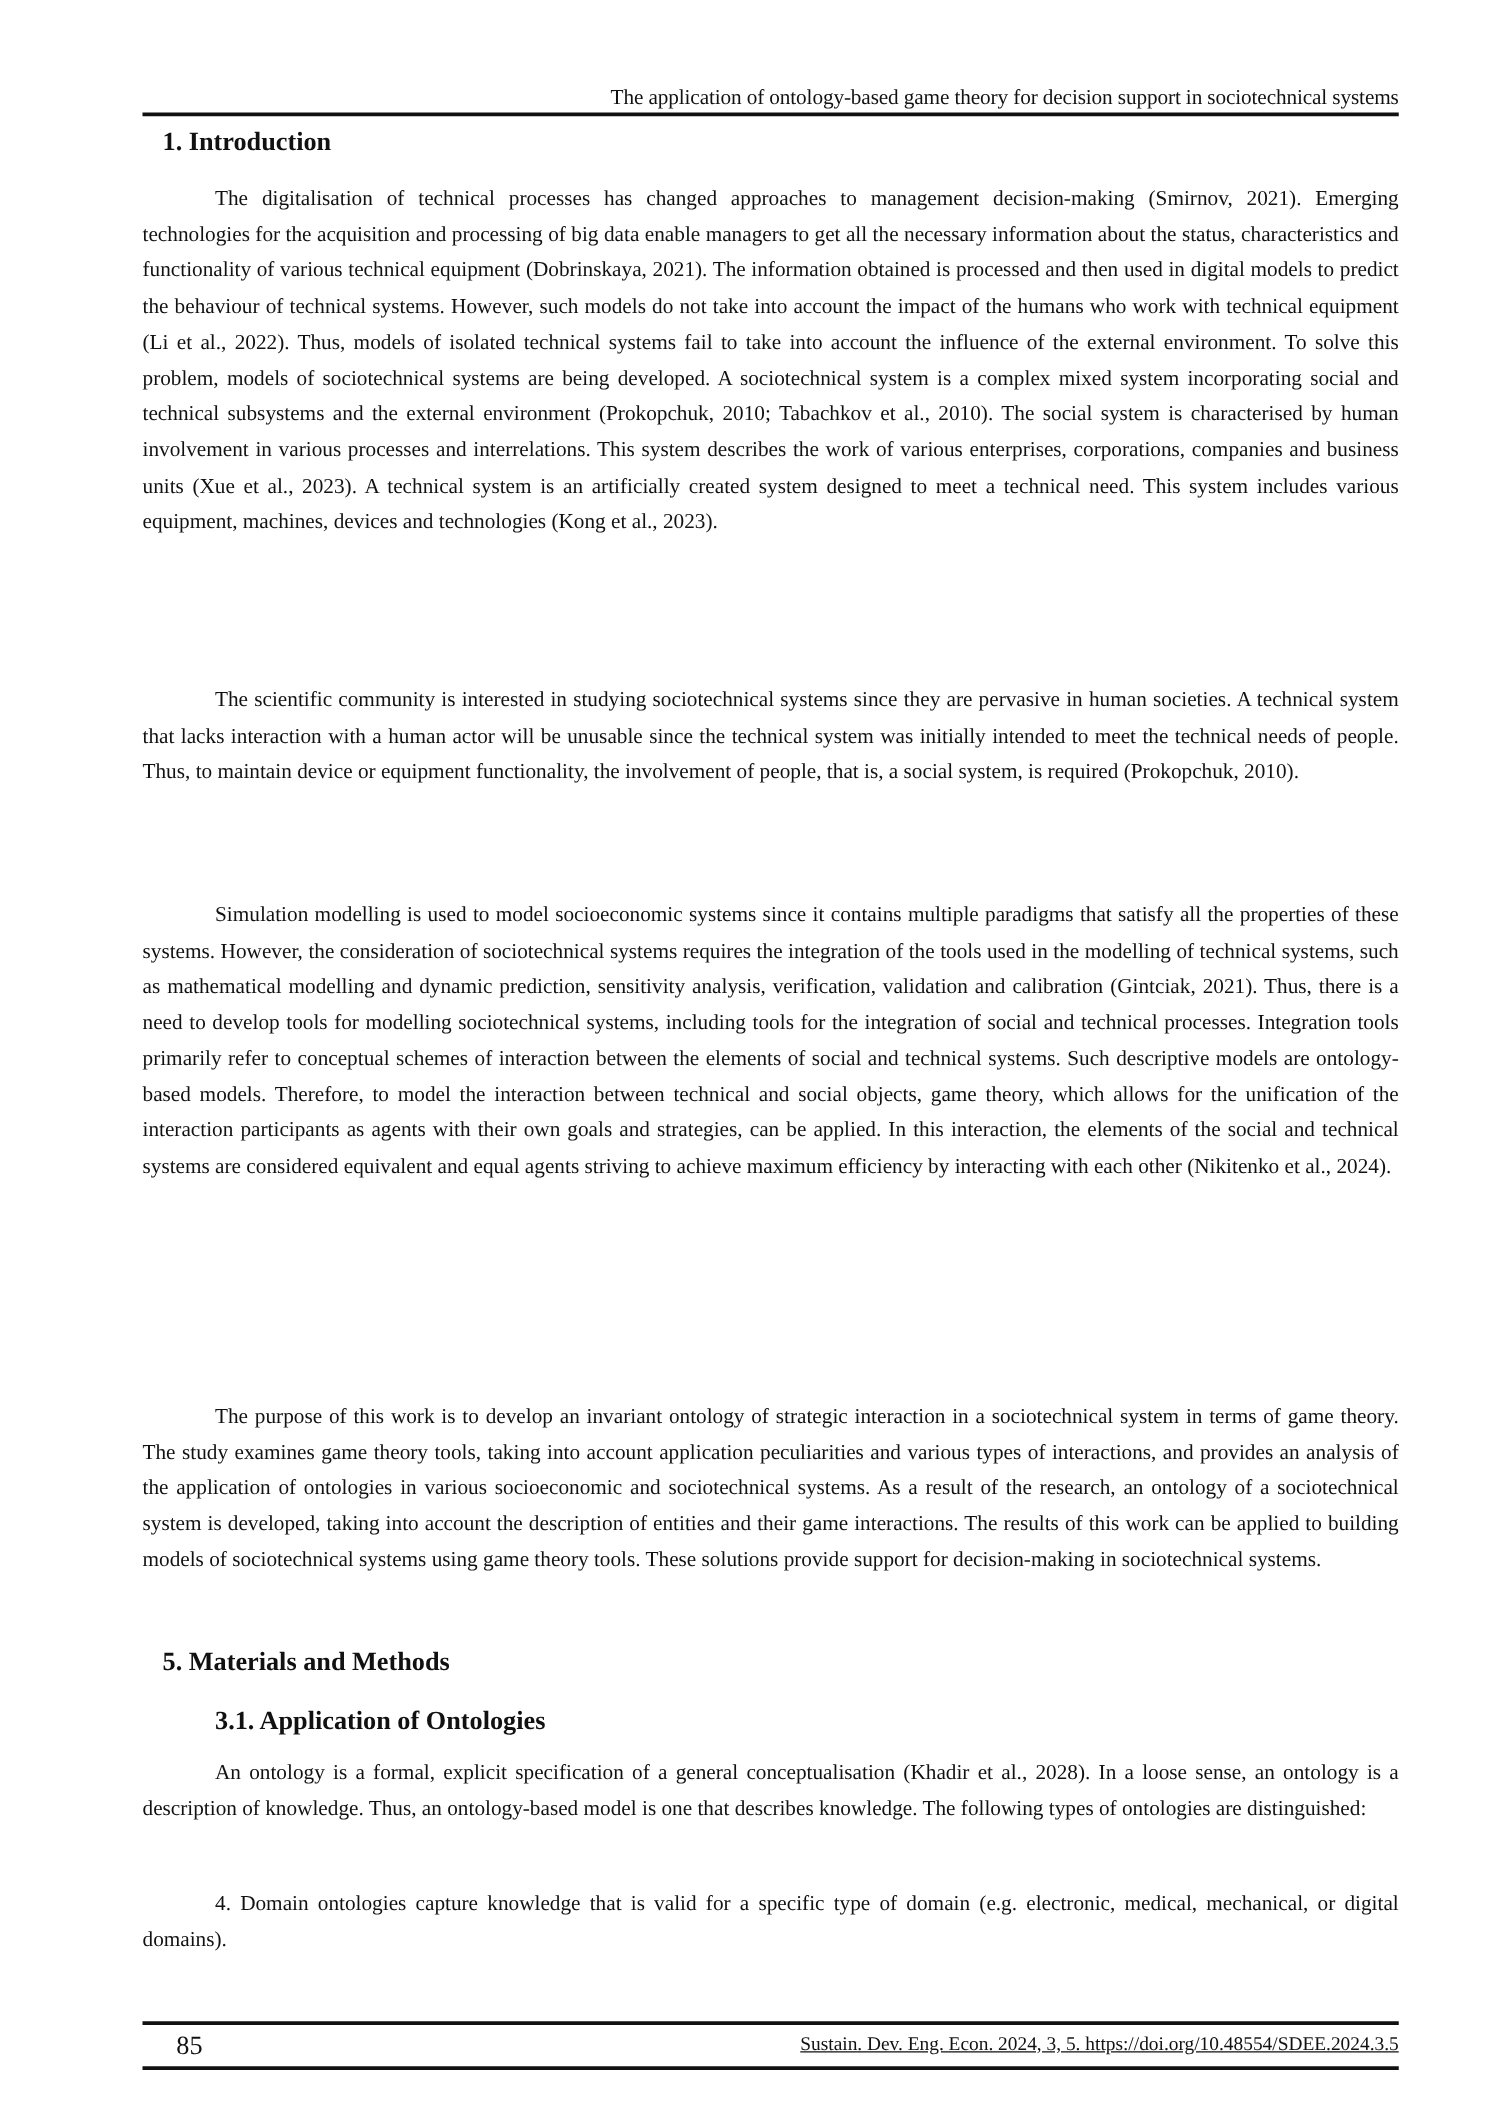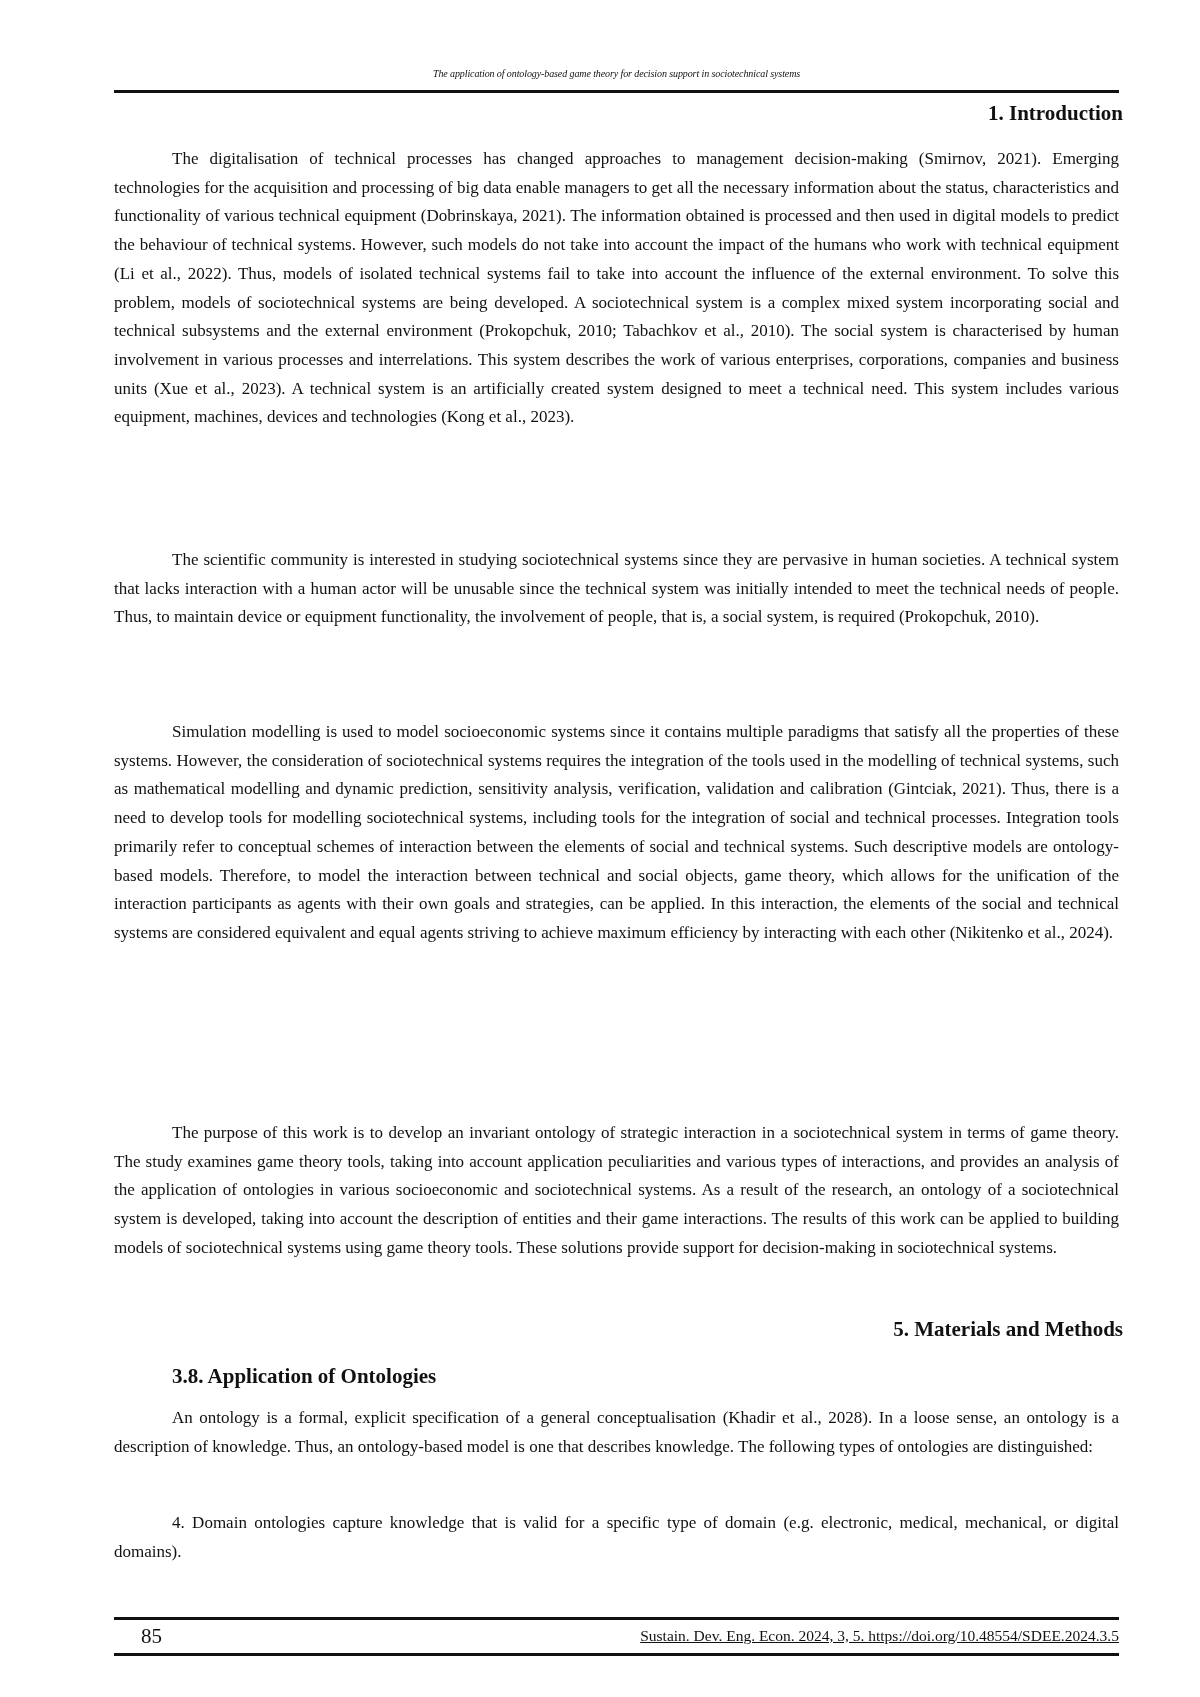--- a/index.html
+++ b/index.html
@@ -6,27 +6,27 @@
     body {
       width: 1200px; height: 1697px; position: relative; overflow: hidden;
       font-family: "Liberation Serif", "DejaVu Serif", serif;
       color: #111111;
     }
     .page {
       position: absolute; left: 114px; top: 0; width: 1005px;
     }
     .running-head {
       position: absolute; top: 68px; left: 0; width: 1005px;
-      text-align: center; font-size: 10px; letter-spacing: -0.1px; font-style: italic;
+      text-align: right; font-size: 17px; letter-spacing: -0.1px;
     }
     .head-rule {
       position: absolute; top: 90px; left: 0; width: 1005px; height: 3px; background: #111;
     }
     .section-title {
-      position: absolute; left: 4px; width: 1005px; text-align: right;
+      position: absolute; left: 16px; width: 1005px; text-align: left;
       font-weight: bold; font-size: 21px;
     }
     .subsection-title {
       position: absolute; left: 58px; font-weight: bold; font-size: 21px;
     }
     .para {
       position: absolute; left: 0; width: 1005px;
       font-size: 17px; line-height: 28.7px; text-align: justify;
       text-indent: 58px; margin: 0; hyphens: none;
     }
@@ -43,21 +43,21 @@
   <div class="head-rule"></div>
 
   <div class="section-title" style="top:101px;">1. Introduction</div>
 
   <p class="para" style="top:145px;">The digitalisation of technical processes has changed approaches to management decision-making (Smirnov, 2021). Emerging technologies for the acquisition and processing of big data enable managers to get all the necessary information about the status, characteristics and functionality of various tech­nical equipment (Dobrinskaya, 2021). The information obtained is processed and then used in digital models to predict the behaviour of technical systems. However, such models do not take into account the impact of the humans who work with technical equipment (Li et al., 2022). Thus, models of isolated technical systems fail to take into account the influence of the external environment. To solve this prob­lem, models of sociotechnical systems are being developed. A sociotechnical system is a complex mixed system incorporating social and technical subsystems and the external environment (Prokopchuk, 2010; Tabachkov et al., 2010). The social system is characterised by human involvement in various processes and interrelations. This system describes the work of various enterprises, corporations, companies and business units (Xue et al., 2023). A technical system is an artificially created system designed to meet a technical need. This system includes various equipment, machines, devices and technologies (Kong et al., 2023).</p>
   <p class="para" style="top:546px;">The scientific community is interested in studying sociotechnical systems since they are pervasive in human societies. A technical system that lacks interaction with a human actor will be unusable since the technical system was initially intended to meet the technical needs of people. Thus, to maintain de­vice or equipment functionality, the involvement of people, that is, a social system, is required (Prokop­chuk, 2010).</p>
   <p class="para" style="top:718px;">Simulation modelling is used to model socioeconomic systems since it contains multiple par­adigms that satisfy all the properties of these systems. However, the consideration of sociotechnical systems requires the integration of the tools used in the modelling of technical systems, such as mathe­matical modelling and dynamic prediction, sensitivity analysis, verification, validation and calibration (Gintciak, 2021). Thus, there is a need to develop tools for modelling sociotechnical systems, including tools for the integration of social and technical processes. Integration tools primarily refer to conceptual schemes of interaction between the elements of social and technical systems. Such descriptive models are ontology-based models. Therefore, to model the interaction between technical and social objects, game theory, which allows for the unification of the interaction participants as agents with their own goals and strategies, can be applied. In this interaction, the elements of the social and technical systems are considered equivalent and equal agents striving to achieve maximum efficiency by interacting with each other (Nikitenko et al., 2024).</p>
   <p class="para" style="top:1119px;">The purpose of this work is to develop an invariant ontology of strategic interaction in a socio­technical system in terms of game theory. The study examines game theory tools, taking into account application peculiarities and various types of interactions, and provides an analysis of the application of ontologies in various socioeconomic and sociotechnical systems. As a result of the research, an ontology of a sociotechnical system is developed, taking into account the description of entities and their game interactions. The results of this work can be applied to building models of sociotechnical systems using game theory tools. These solutions provide support for decision-making in sociotechnical systems.</p>
 
   <div class="section-title" style="top:1317px;">5. Materials and Methods</div>
-  <div class="subsection-title" style="top:1364px;">3.8. Application of Ontologies</div>
+  <div class="subsection-title" style="top:1364px;">3.1. Application of Ontologies</div>
 
   <p class="para" style="top:1404px;">An ontology is a formal, explicit specification of a general conceptualisation (Khadir et al., 2028). In a loose sense, an ontology is a description of knowledge. Thus, an ontology-based model is one that describes knowledge. The following types of ontologies are distinguished:</p>
   <p class="para" style="top:1509px;">4. Domain ontologies capture knowledge that is valid for a specific type of domain (e.g. electronic, medical, mechanical, or digital domains).</p>
 
   <div class="foot-rule-top"></div>
   <div class="page-number">85</div>
   <div class="citation">Sustain. Dev. Eng. Econ. 2024, 3, 5. https://doi.org/10.48554/SDEE.2024.3.5</div>
   <div class="foot-rule-bottom"></div>
 </div>
 

